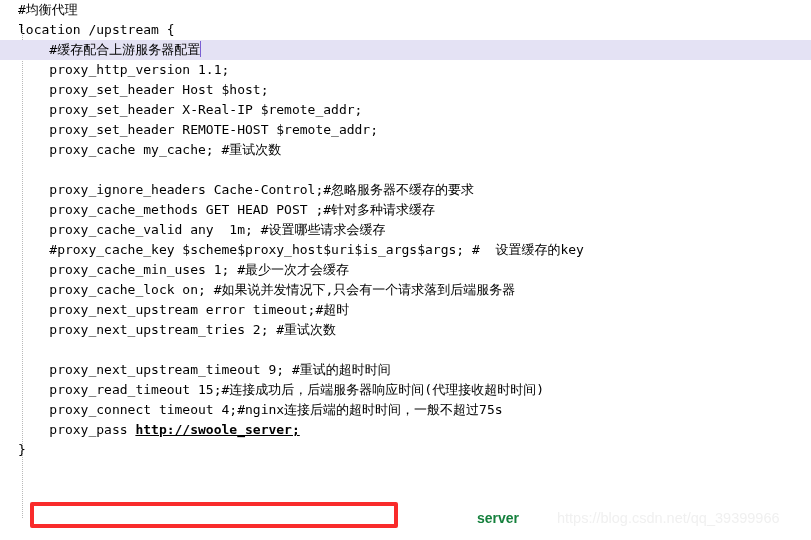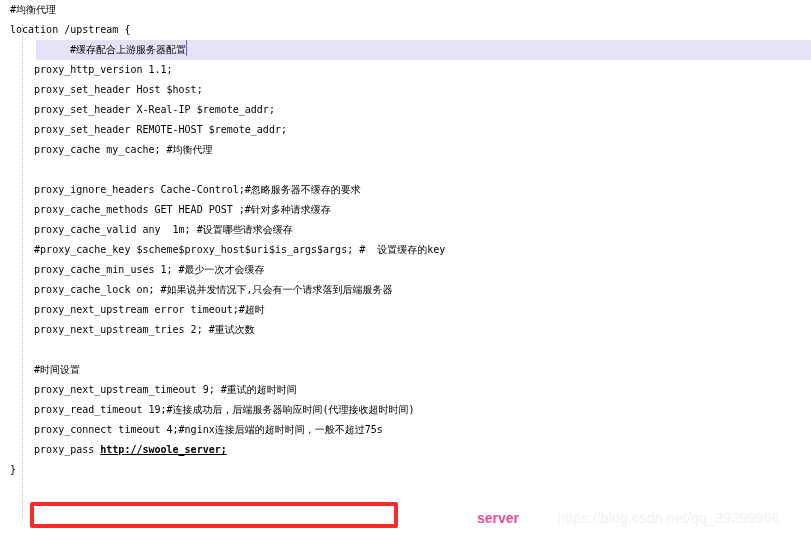--- a/index.html
+++ b/index.html
@@ -32,29 +32,28 @@
   .code {
     position: absolute;
     left: 0;
     top: 0;
     width: 811px;
   }
   .line {
     position: relative;
     height: 20px;
     line-height: 20px;
-    font-size: 10px;
+    font-size: 13px;
     white-space: pre;
     color: #000000;
     letter-spacing: 0px;
-    padding-left: 10px;
+    padding-left: 18px;
   }
   .line.highlight {
     background: #e4e2f4;
-    margin-left: 36px;
   }
   .line .cursor {
     display: inline-block;
     width: 1px;
     height: 16px;
     background: #7a5fd3;
     vertical-align: -3px;
     margin-left: 0px;
   }
   .line .ul {
@@ -73,21 +72,21 @@
     border-radius: 2px;
     pointer-events: none;
   }
   .red-label {
     position: absolute;
     left: 477px;
     top: 509px;
     font-family: "Liberation Sans", sans-serif;
     font-size: 14px;
     font-weight: bold;
-    color: #ec4899;
+    color: #15803d;
     line-height: 18px;
   }
   .watermark {
     position: absolute;
     left: 557px;
     top: 509px;
     font-family: "Liberation Sans", sans-serif;
     font-size: 14.5px;
     color: #f0f0f0;
     line-height: 18px;
@@ -102,34 +101,33 @@
   <div class="indent-guide"></div>
 
   <div class="code">
       <div class="line"><span>#均衡代理</span></div>
       <div class="line"><span>location /upstream {</span></div>
       <div class="line highlight"><span>    #缓存配合上游服务器配置</span><span class="cursor"></span></div>
       <div class="line"><span>    proxy_http_version 1.1;</span></div>
       <div class="line"><span>    proxy_set_header Host $host;</span></div>
       <div class="line"><span>    proxy_set_header X-Real-IP $remote_addr;</span></div>
       <div class="line"><span>    proxy_set_header REMOTE-HOST $remote_addr;</span></div>
-      <div class="line"><span>    proxy_cache my_cache; #均衡代理</span></div>
+      <div class="line"><span>    proxy_cache my_cache; #重试次数</span></div>
       <div class="line"><span></span></div>
       <div class="line"><span>    proxy_ignore_headers Cache-Control;#忽略服务器不缓存的要求</span></div>
       <div class="line"><span>    proxy_cache_methods GET HEAD POST ;#针对多种请求缓存</span></div>
       <div class="line"><span>    proxy_cache_valid any  1m; #设置哪些请求会缓存</span></div>
       <div class="line"><span>    #proxy_cache_key $scheme$proxy_host$uri$is_args$args; #  设置缓存的key</span></div>
       <div class="line"><span>    proxy_cache_min_uses 1; #最少一次才会缓存</span></div>
       <div class="line"><span>    proxy_cache_lock on; #如果说并发情况下,只会有一个请求落到后端服务器</span></div>
       <div class="line"><span>    proxy_next_upstream error timeout;#超时</span></div>
       <div class="line"><span>    proxy_next_upstream_tries 2; #重试次数</span></div>
       <div class="line"><span></span></div>
-      <div class="line"><span>    #时间设置</span></div>
       <div class="line"><span>    proxy_next_upstream_timeout 9; #重试的超时时间</span></div>
-      <div class="line"><span>    proxy_read_timeout 19;#连接成功后，后端服务器响应时间(代理接收超时时间)</span></div>
+      <div class="line"><span>    proxy_read_timeout 15;#连接成功后，后端服务器响应时间(代理接收超时时间)</span></div>
       <div class="line"><span>    proxy_connect timeout 4;#nginx连接后端的超时时间，一般不超过75s</span></div>
       <div class="line"><span>    proxy_pass </span><span class="ul">http://swoole_server;</span></div>
       <div class="line"><span>}</span></div>
     </div>
 
   <div class="red-box"></div>
 
   <div class="red-label">server</div>
 
   <div class="watermark">https://blog.csdn.net/qq_39399966</div>

